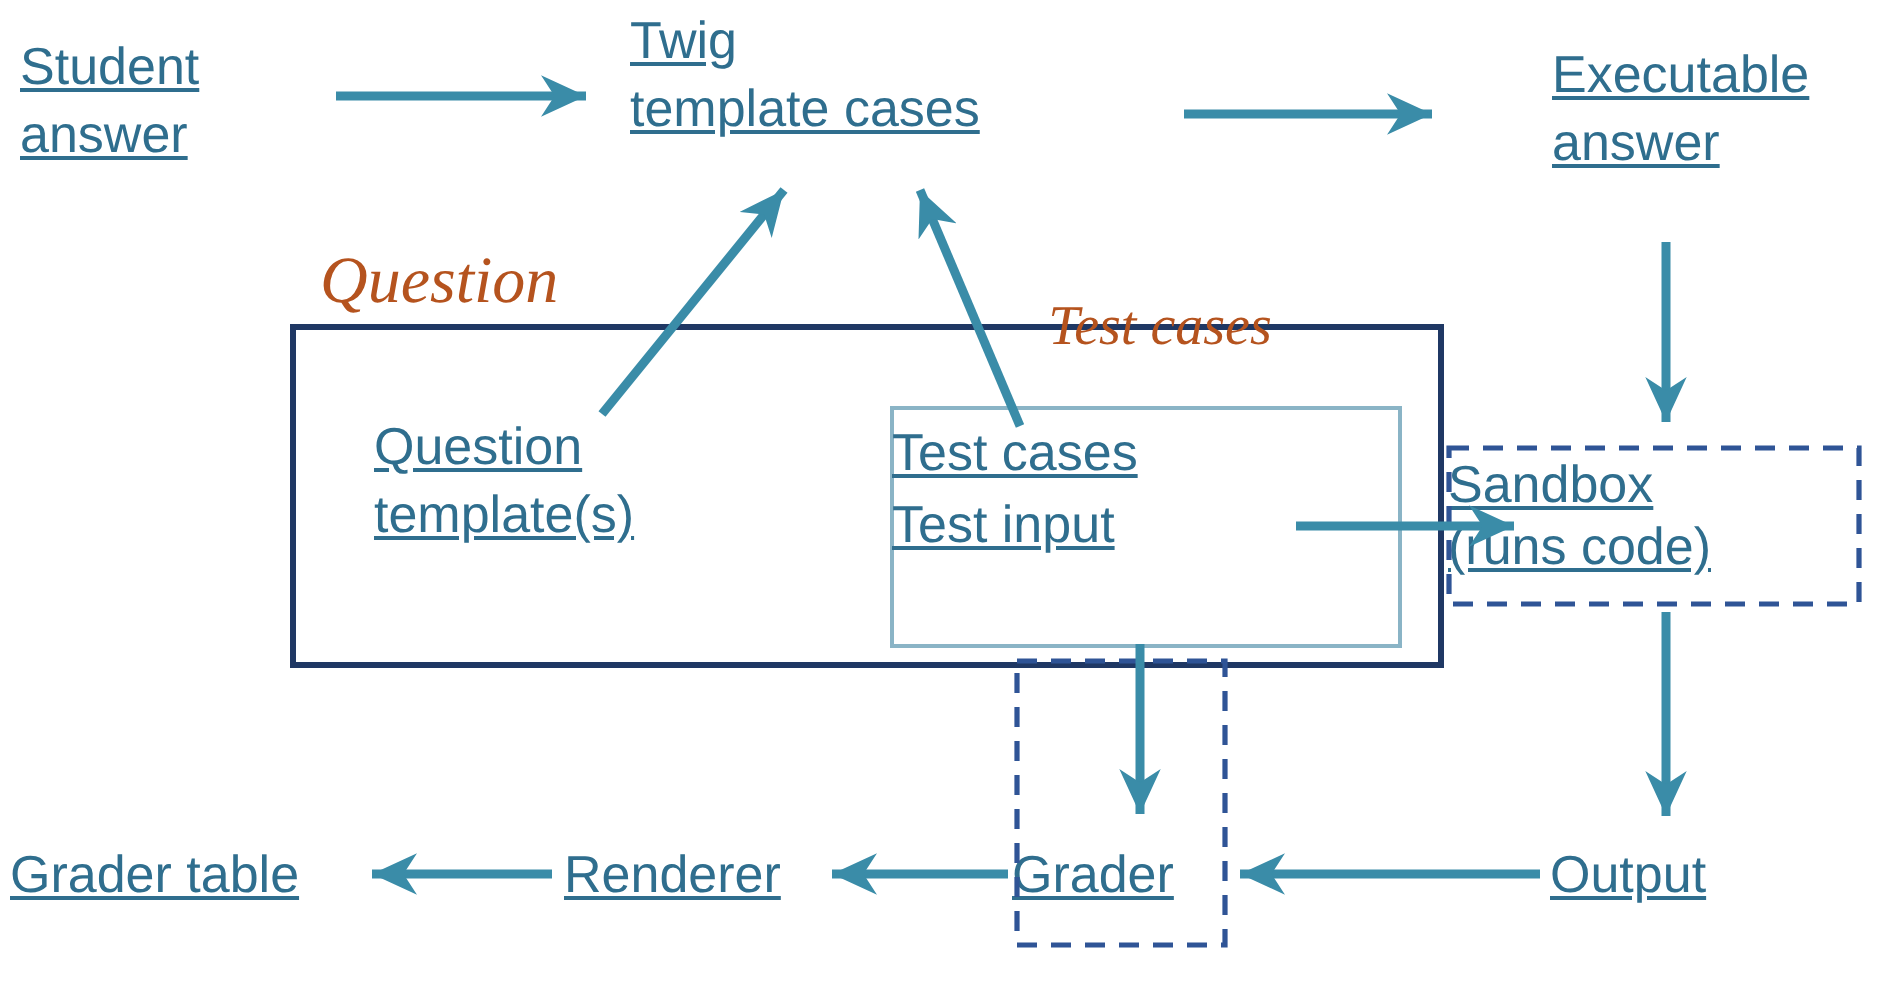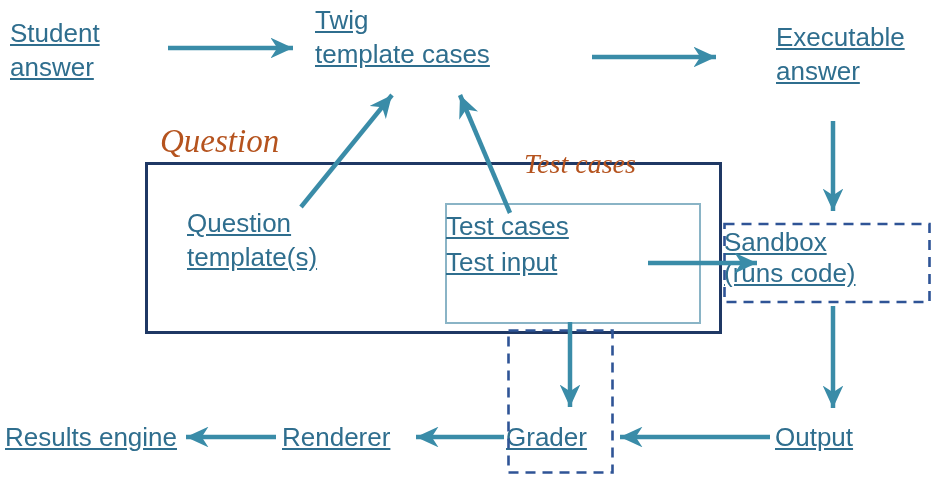--- a/index.html
+++ b/index.html
@@ -78,21 +78,21 @@
   <div>Sandbox</div>
   <div>(runs code)</div>
 </div>
 
 <div class="lbl" id="output-label">Output</div>
 
 <div class="lbl" id="grader-label">Grader</div>
 
 <div class="lbl" id="renderer-label">Renderer</div>
 
-<div class="lbl" id="results-table-label">Results engine</div>
+<div class="lbl" id="results-table-label">Grader table</div>
 
 <svg id="overlay" width="947" height="498" viewBox="0 0 947 498">
   <defs>
     <marker id="ah" markerWidth="5" markerHeight="4.6" refX="5" refY="2.3" orient="auto" markerUnits="strokeWidth">
       <path d="M0,0 L5,2.3 L0,4.6 L1.5,2.3 z" fill="#3A8CA8"></path>
     </marker>
   </defs>
 
   <rect x="724.5" y="224" width="205" height="78" fill="none" stroke="#2F5496" stroke-width="2.6" stroke-dasharray="10,7"></rect>
   <rect x="508.5" y="330.5" width="104" height="142" fill="none" stroke="#2F5496" stroke-width="2.6" stroke-dasharray="10,7"></rect>

